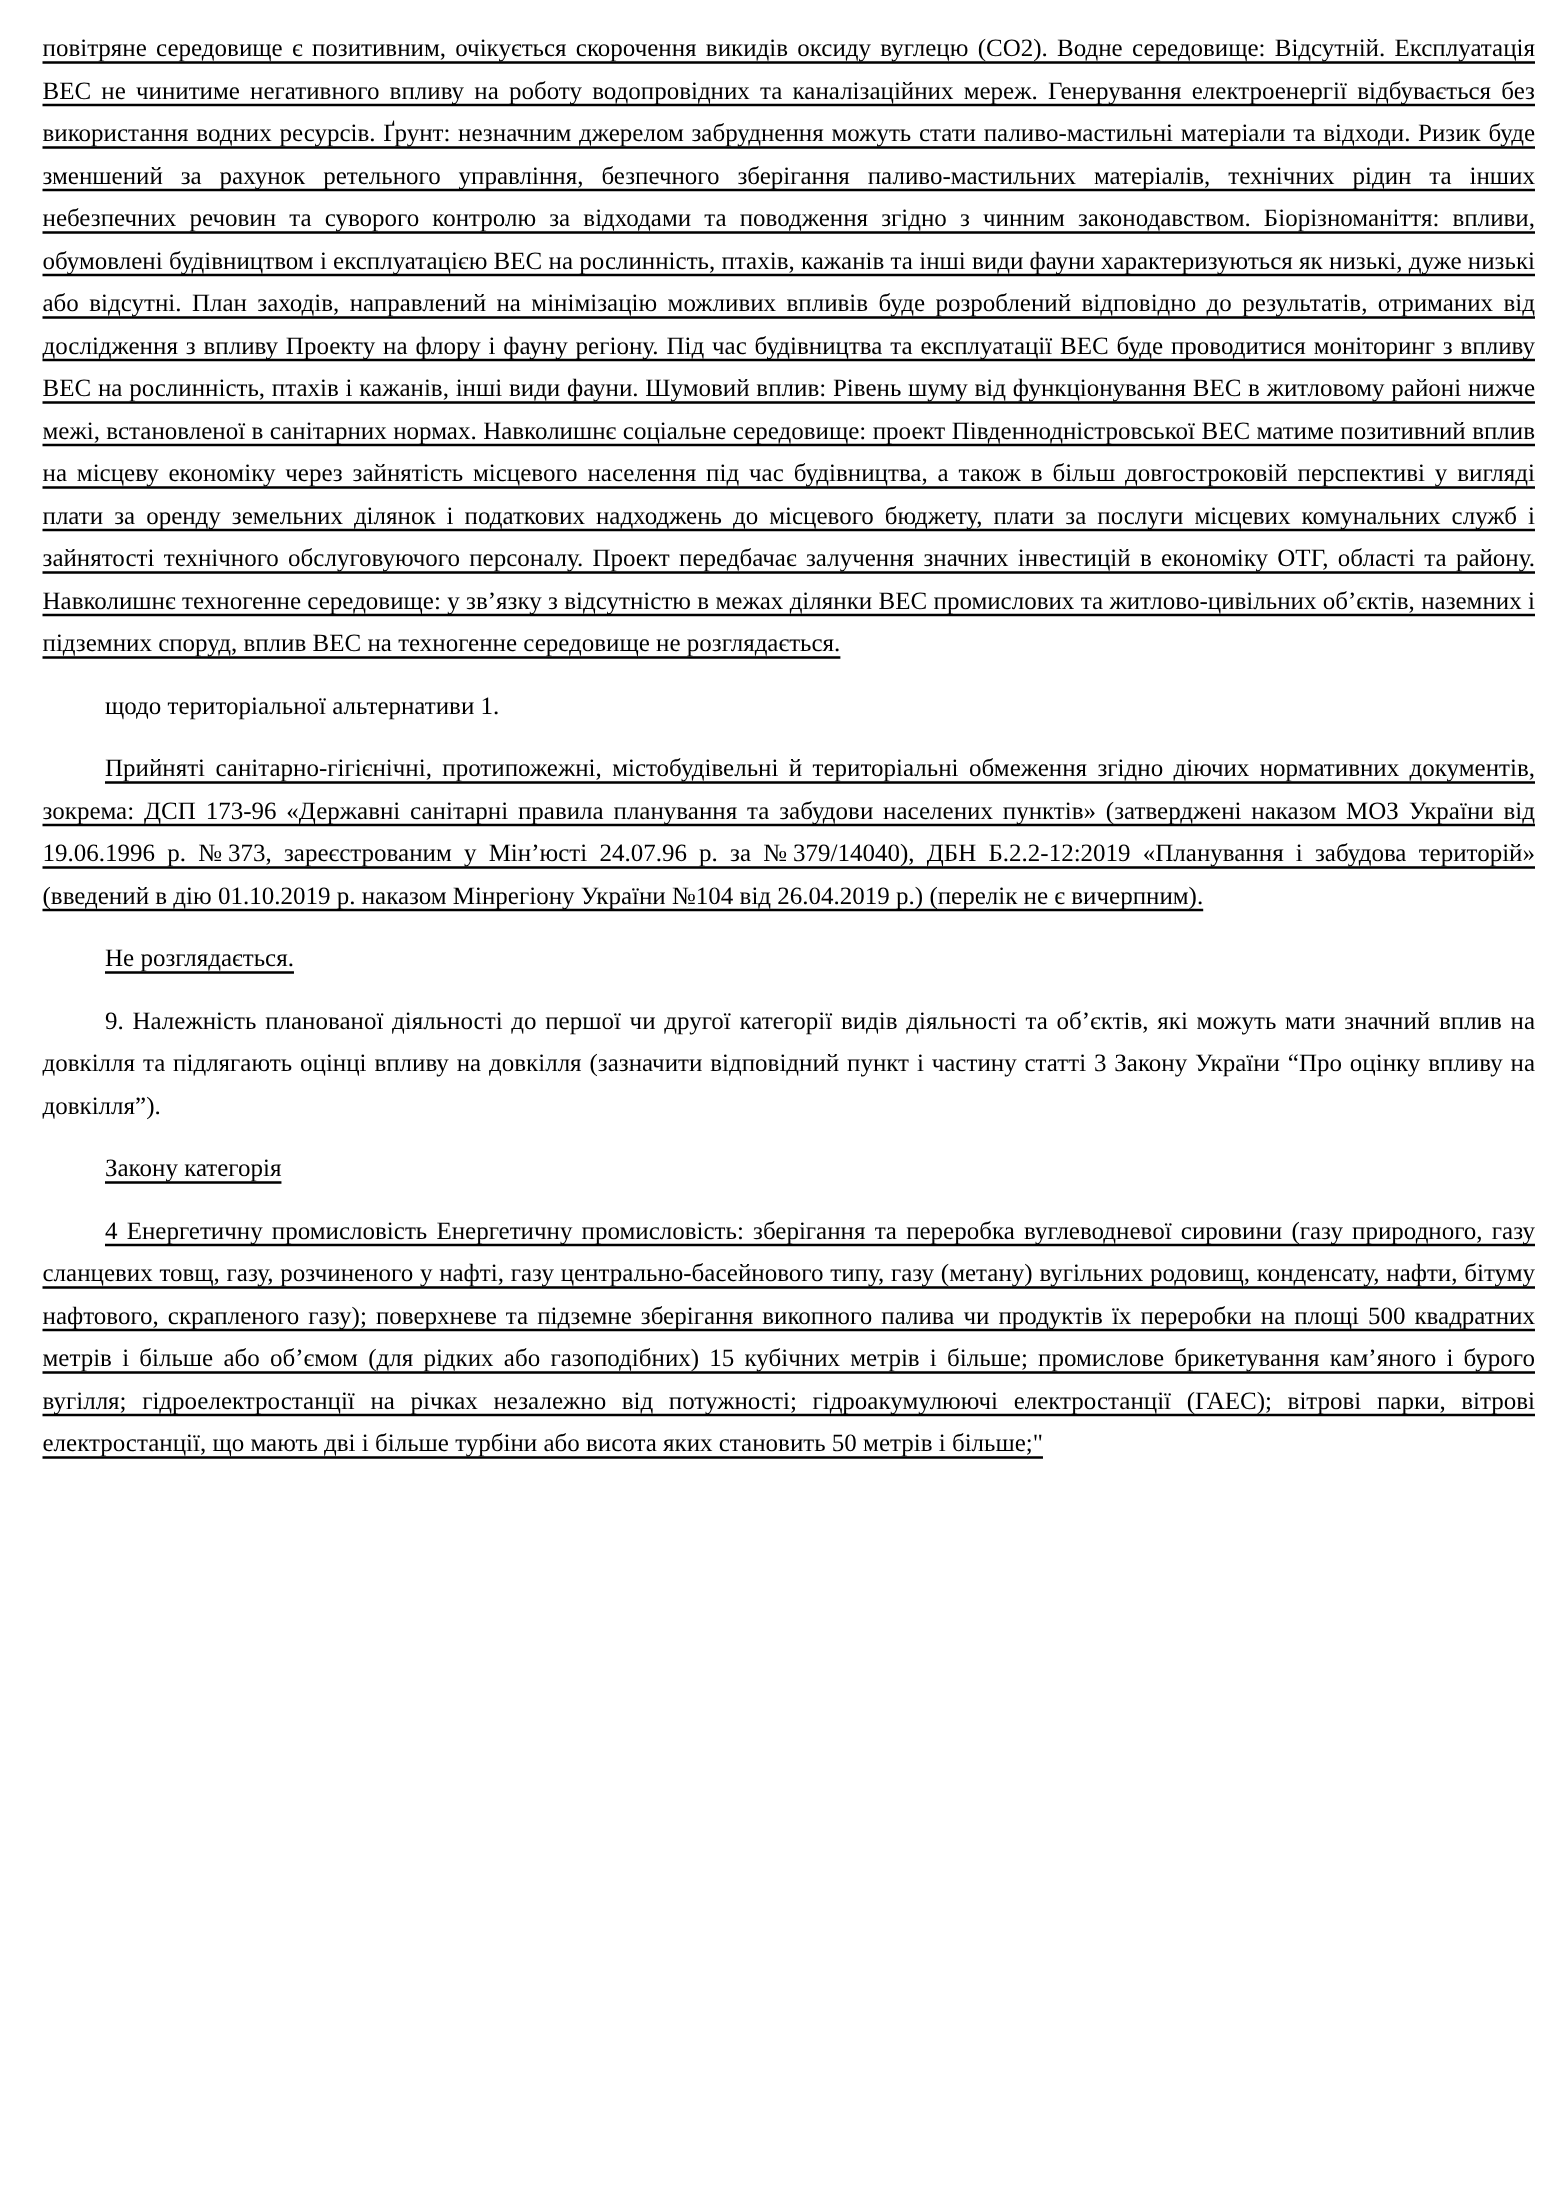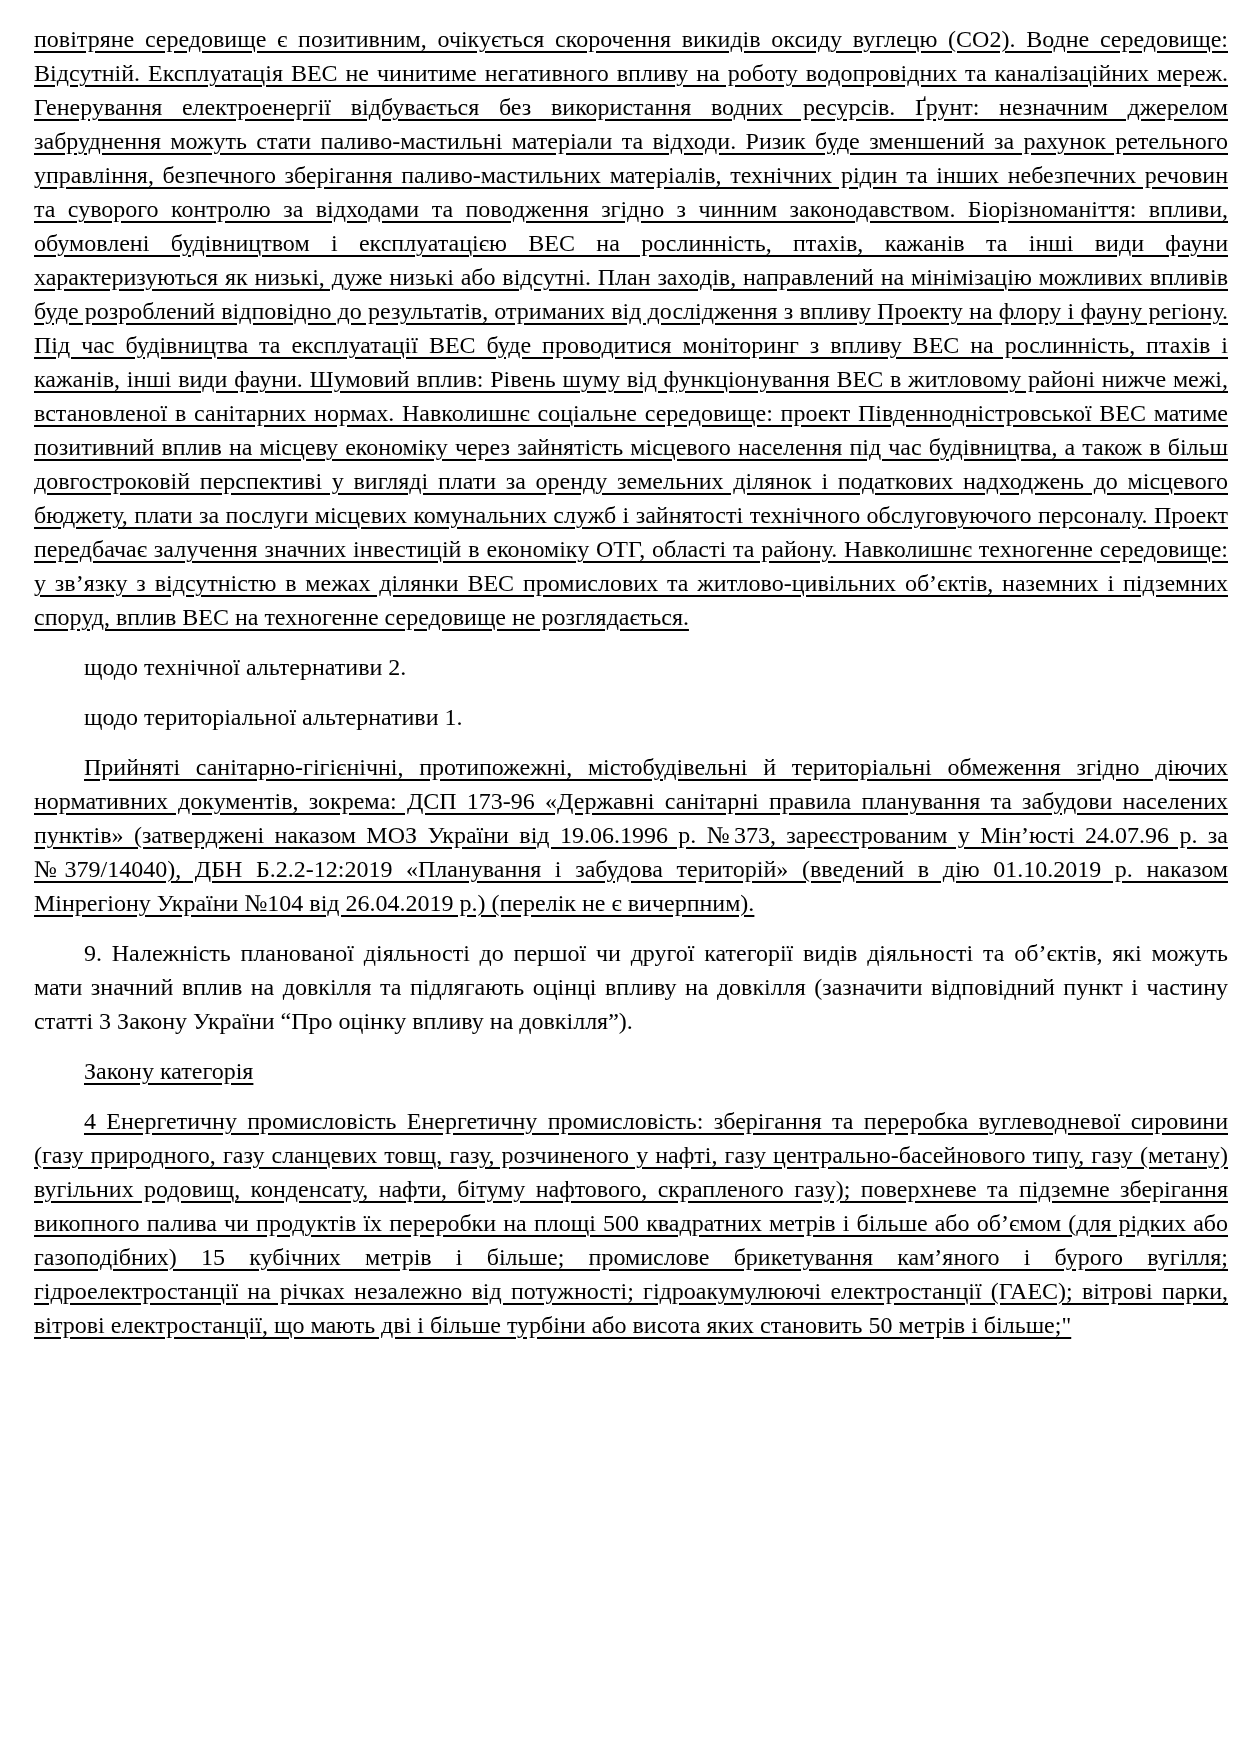--- a/index.html
+++ b/index.html
@@ -9,21 +9,21 @@
   }
   .page {
     position: relative;
     width: 1240px;
     height: 1755px;
     box-sizing: border-box;
     padding: 22px 12px 10px 34px;
     background: #ffffff;
     color: #000000;
     font-family: "Liberation Serif", "DejaVu Serif", serif;
-    font-size: 24px;
+    font-size: 20px;
     line-height: 34px;
     overflow: hidden;
   }
   .para {
     margin: 0 0 16px 0;
     text-align: justify;
     text-justify: inter-word;
   }
   .para:last-child {
     margin-bottom: 16px;
@@ -36,27 +36,27 @@
     text-decoration-thickness: 2px;
     text-underline-offset: 4px;
   }
 </style>
 </head>
 <body>
 
 <div class="page">
   <p class="para u">повітряне середовище є позитивним, очікується скорочення викидів оксиду вуглецю (СО2). Водне середовище: Відсутній. Експлуатація ВЕС не чинитиме негативного впливу на роботу водопровідних та каналізаційних мереж. Генерування електроенергії відбувається без використання водних ресурсів. Ґрунт: незначним джерелом забруднення можуть стати паливо-мастильні матеріали та відходи. Ризик буде зменшений за рахунок ретельного управління, безпечного зберігання паливо-мастильних матеріалів, технічних рідин та інших небезпечних речовин та суворого контролю за відходами та поводження згідно з чинним законодавством. Біорізноманіття: впливи, обумовлені будівництвом і експлуатацією ВЕС на рослинність, птахів, кажанів та інші види фауни характеризуються як низькі, дуже низькі або відсутні. План заходів, направлений на мінімізацію можливих впливів буде розроблений відповідно до результатів, отриманих від дослідження з впливу Проекту на флору і фауну регіону. Під час будівництва та експлуатації ВЕС буде проводитися моніторинг з впливу ВЕС на рослинність, птахів і кажанів, інші види фауни. Шумовий вплив: Рівень шуму від функціонування ВЕС в житловому районі нижче межі, встановленої в санітарних нормах. Навколишнє соціальне середовище: проект Південнодністровської ВЕС матиме позитивний вплив на місцеву економіку через зайнятість місцевого населення під час будівництва, а також в більш довгостроковій перспективі у вигляді плати за оренду земельних ділянок і податкових надходжень до місцевого бюджету, плати за послуги місцевих комунальних служб і зайнятості технічного обслуговуючого персоналу. Проект передбачає залучення значних інвестицій в економіку ОТГ, області та району. Навколишнє техногенне середовище: у зв’язку з відсутністю в межах ділянки ВЕС промислових та житлово-цивільних об’єктів, наземних і підземних споруд, вплив ВЕС на техногенне середовище не розглядається.</p>
 
-  <p class="para ind">щодо технічної альтернативи 2.</p>
 
 
   <p class="para ind">щодо територіальної альтернативи 1.</p>
 
   <p class="para ind u">Прийняті санітарно-гігієнічні, протипожежні, містобудівельні й територіальні обмеження згідно діючих нормативних документів, зокрема: ДСП 173-96 «Державні санітарні правила планування та забудови населених пунктів» (затверджені наказом МОЗ України від 19.06.1996 р. №373, зареєстрованим у Мін’юсті 24.07.96 р. за №379/14040), ДБН Б.2.2-12:2019 «Планування і забудова територій» (введений в дію 01.10.2019 р. наказом Мінрегіону України №104 від 26.04.2019 р.) (перелік не є вичерпним).</p>
 
 
+  <p class="para ind u">Не розглядається.</p>
 
   <p class="para ind">9. Належність планованої діяльності до першої чи другої категорії видів діяльності та об’єктів, які можуть мати значний вплив на довкілля та підлягають оцінці впливу на довкілля (зазначити відповідний пункт і частину статті 3 Закону України “Про оцінку впливу на довкілля”).</p>
 
   <p class="para ind u">Закону категорія</p>
 
   <p class="para ind u">4 Енергетичну промисловість Енергетичну промисловість: зберігання та переробка вуглеводневої сировини (газу природного, газу сланцевих товщ, газу, розчиненого у нафті, газу центрально-басейнового типу, газу (метану) вугільних родовищ, конденсату, нафти, бітуму нафтового, скрапленого газу); поверхневе та підземне зберігання викопного палива чи продуктів їх переробки на площі 500 квадратних метрів і більше або об’ємом (для рідких або газоподібних) 15 кубічних метрів і більше; промислове брикетування кам’яного і бурого вугілля; гідроелектростанції на річках незалежно від потужності; гідроакумулюючі електростанції (ГАЕС); вітрові парки, вітрові електростанції, що мають дві і більше турбіни або висота яких становить 50 метрів і більше;"</p>
 </div>
 
 </body></html>

